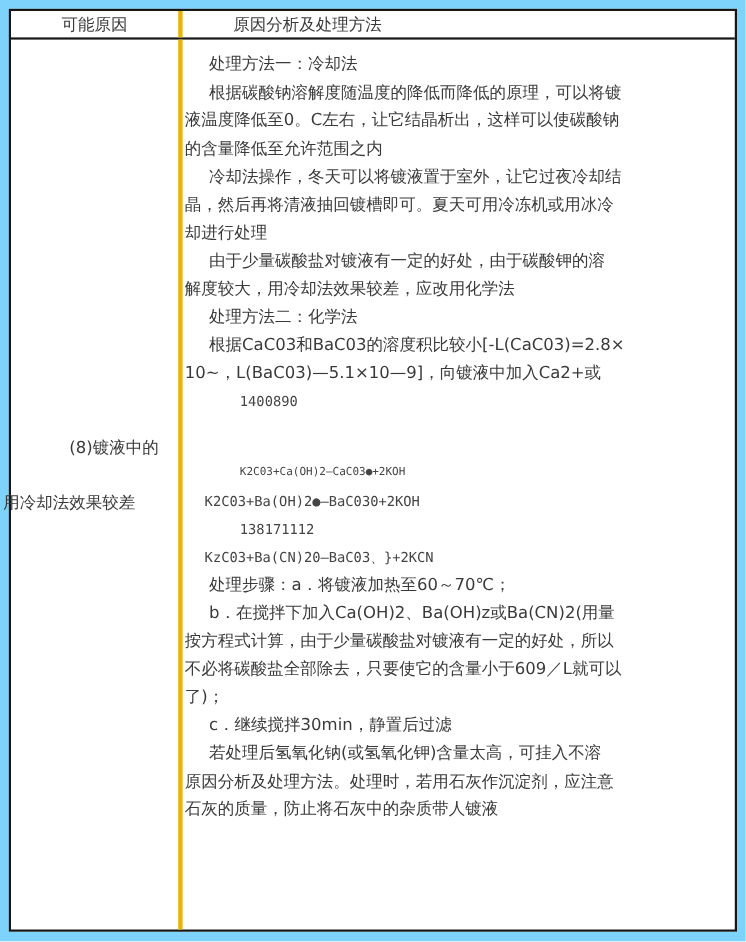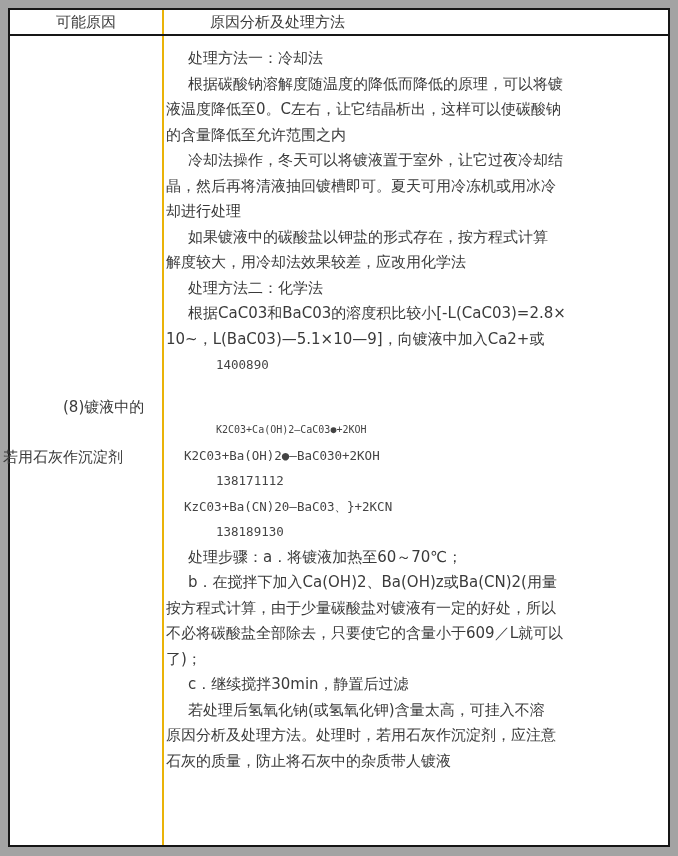--- a/index.html
+++ b/index.html
@@ -5,21 +5,21 @@
   html, body {
     margin: 0;
     padding: 0;
     background: #fafafa;
     font-family: "DejaVu Sans", sans-serif;
   }
   .canvas {
     position: relative;
     width: 678px;
     height: 856px;
-    background: #a3a3a3;
+    background: #7dd3fc;
     overflow: hidden;
     color: #3d3d3d;
   }
   .table {
     position: absolute;
     left: 8px;
     top: 8px;
     width: 662px;
     height: 839px;
     border: 2px solid #161616;
@@ -40,21 +40,21 @@
     min-height: 0;
   }
   .cell-left {
     width: 152px;
     flex: 0 0 auto;
     position: relative;
     box-sizing: border-box;
   }
   .cell-right {
     flex: 1 1 auto;
-    border-left: 2px solid #eab308;
+    border-left: 4px solid #eab308;
     box-sizing: border-box;
     position: relative;
     overflow: visible;
   }
   .hdr-text {
     font-size: 15px;
     line-height: 24px;
     color: #3a3a3a;
     white-space: pre;
   }
@@ -127,43 +127,42 @@
         <span class="hdr-text">可能原因</span>
       </div>
       <div class="cell-right hdr-right">
         <span class="hdr-text">原因分析及处理方法</span>
       </div>
     </div>
 
     <div class="body-row">
       <div class="cell-left">
         <div class="cause-line1">(8)镀液中的</div>
-        <div class="cause-line2">若用石灰作沉淀剂</div>
+        <div class="cause-line2">用冷却法效果较差</div>
       </div>
       <div class="cell-right">
         <div class="lines" id="lines-container">
             <div class="tline indent">处理方法一：冷却法</div>
             <div class="tline indent">根据碳酸钠溶解度随温度的降低而降低的原理，可以将镀</div>
             <div class="tline flush">液温度降低至0。C左右，让它结晶析出，这样可以使碳酸钠</div>
             <div class="tline flush">的含量降低至允许范围之内</div>
             <div class="tline indent">冷却法操作，冬天可以将镀液置于室外，让它过夜冷却结</div>
             <div class="tline flush">晶，然后再将清液抽回镀槽即可。夏天可用冷冻机或用冰冷</div>
             <div class="tline flush">却进行处理</div>
-            <div class="tline indent">如果镀液中的碳酸盐以钾盐的形式存在，按方程式计算</div>
+            <div class="tline indent">由于少量碳酸盐对镀液有一定的好处，由于碳酸钾的溶</div>
             <div class="tline flush">解度较大，用冷却法效果较差，应改用化学法</div>
             <div class="tline indent">处理方法二：化学法</div>
             <div class="tline indent">根据CaC03和BaC03的溶度积比较小[-L(CaC03)=2.8×</div>
             <div class="tline flush">10~，L(BaC03)—5.1×10—9]，向镀液中加入Ca2+或</div>
             <div class="tline number">1400890</div>
             <div class="tline blank"></div>
             <div class="tline formula2">K2C03+Ca(OH)2—CaC03●+2KOH</div>
             <div class="tline formula">K2C03+Ba(OH)2●—BaC030+2KOH</div>
             <div class="tline number">138171112</div>
             <div class="tline formula">KzC03+Ba(CN)20—BaC03、}+2KCN</div>
-            <div class="tline number">138189130</div>
             <div class="tline indent">处理步骤：a．将镀液加热至60～70℃；</div>
             <div class="tline indent">b．在搅拌下加入Ca(OH)2、Ba(OH)z或Ba(CN)2(用量</div>
             <div class="tline flush">按方程式计算，由于少量碳酸盐对镀液有一定的好处，所以</div>
             <div class="tline flush">不必将碳酸盐全部除去，只要使它的含量小于609／L就可以</div>
             <div class="tline flush">了)；</div>
             <div class="tline indent">c．继续搅拌30min，静置后过滤</div>
             <div class="tline indent">若处理后氢氧化钠(或氢氧化钾)含量太高，可挂入不溶</div>
             <div class="tline flush">原因分析及处理方法。处理时，若用石灰作沉淀剂，应注意</div>
             <div class="tline flush">石灰的质量，防止将石灰中的杂质带人镀液</div>
           </div>

